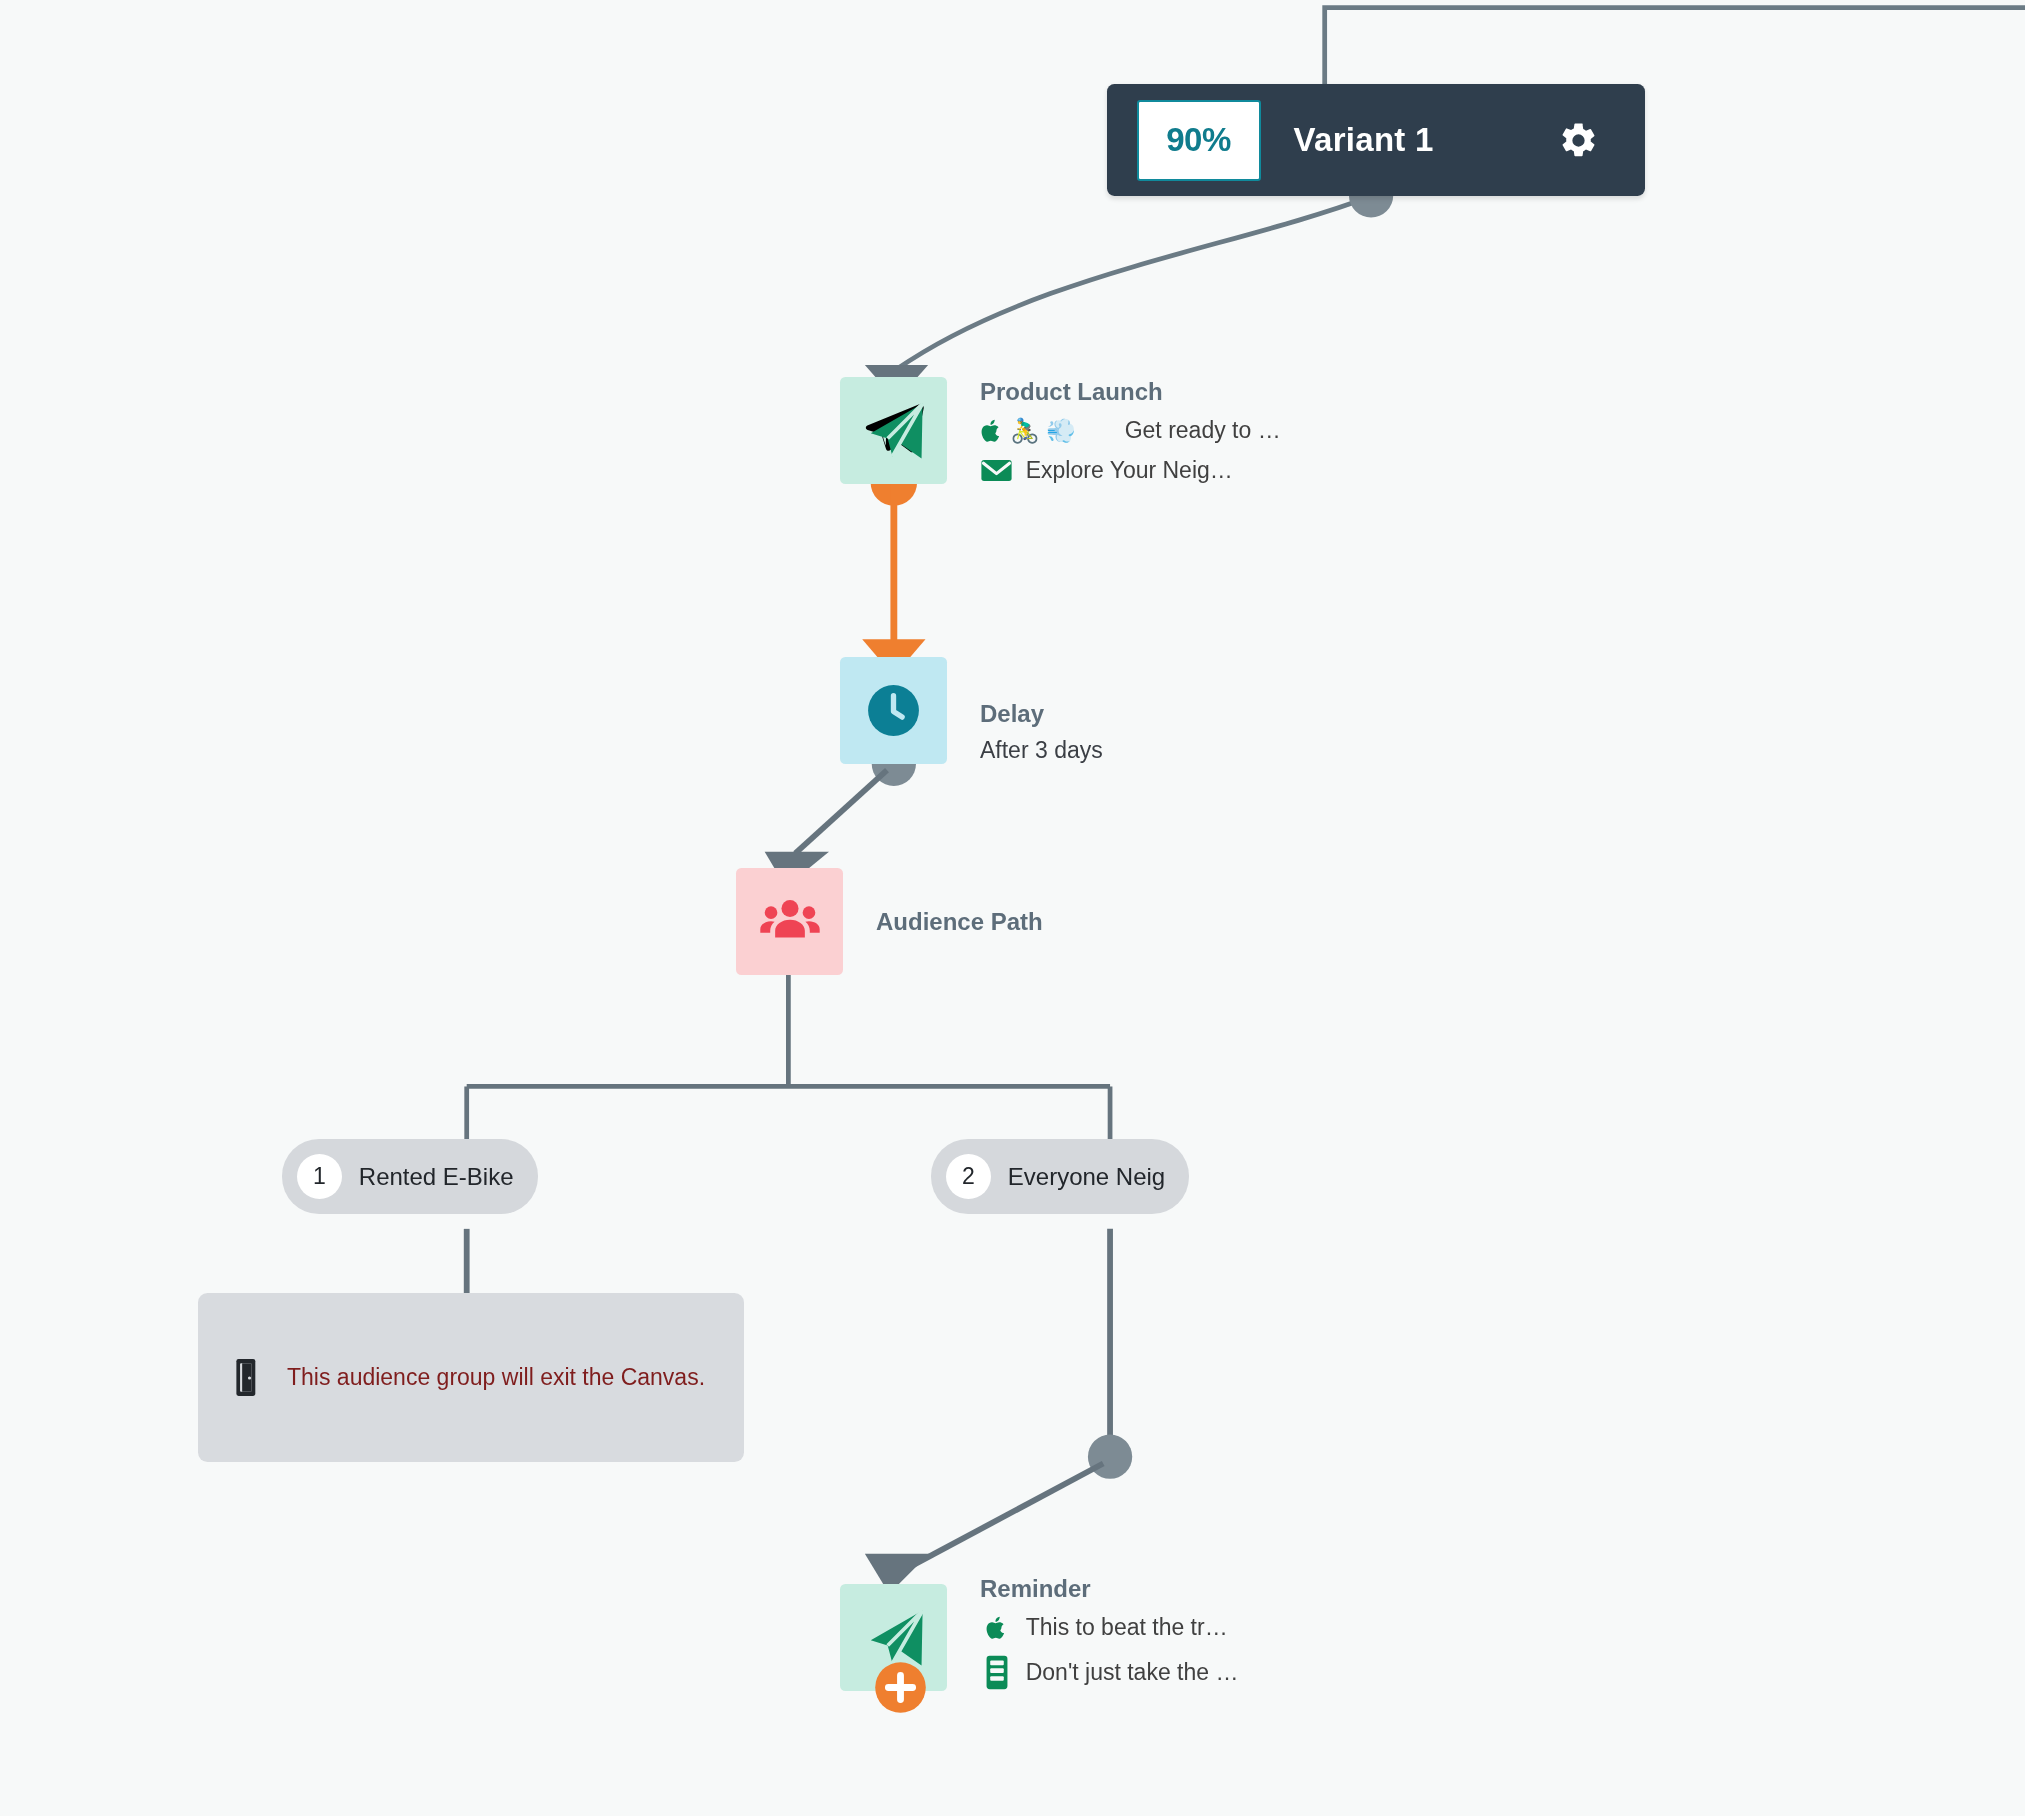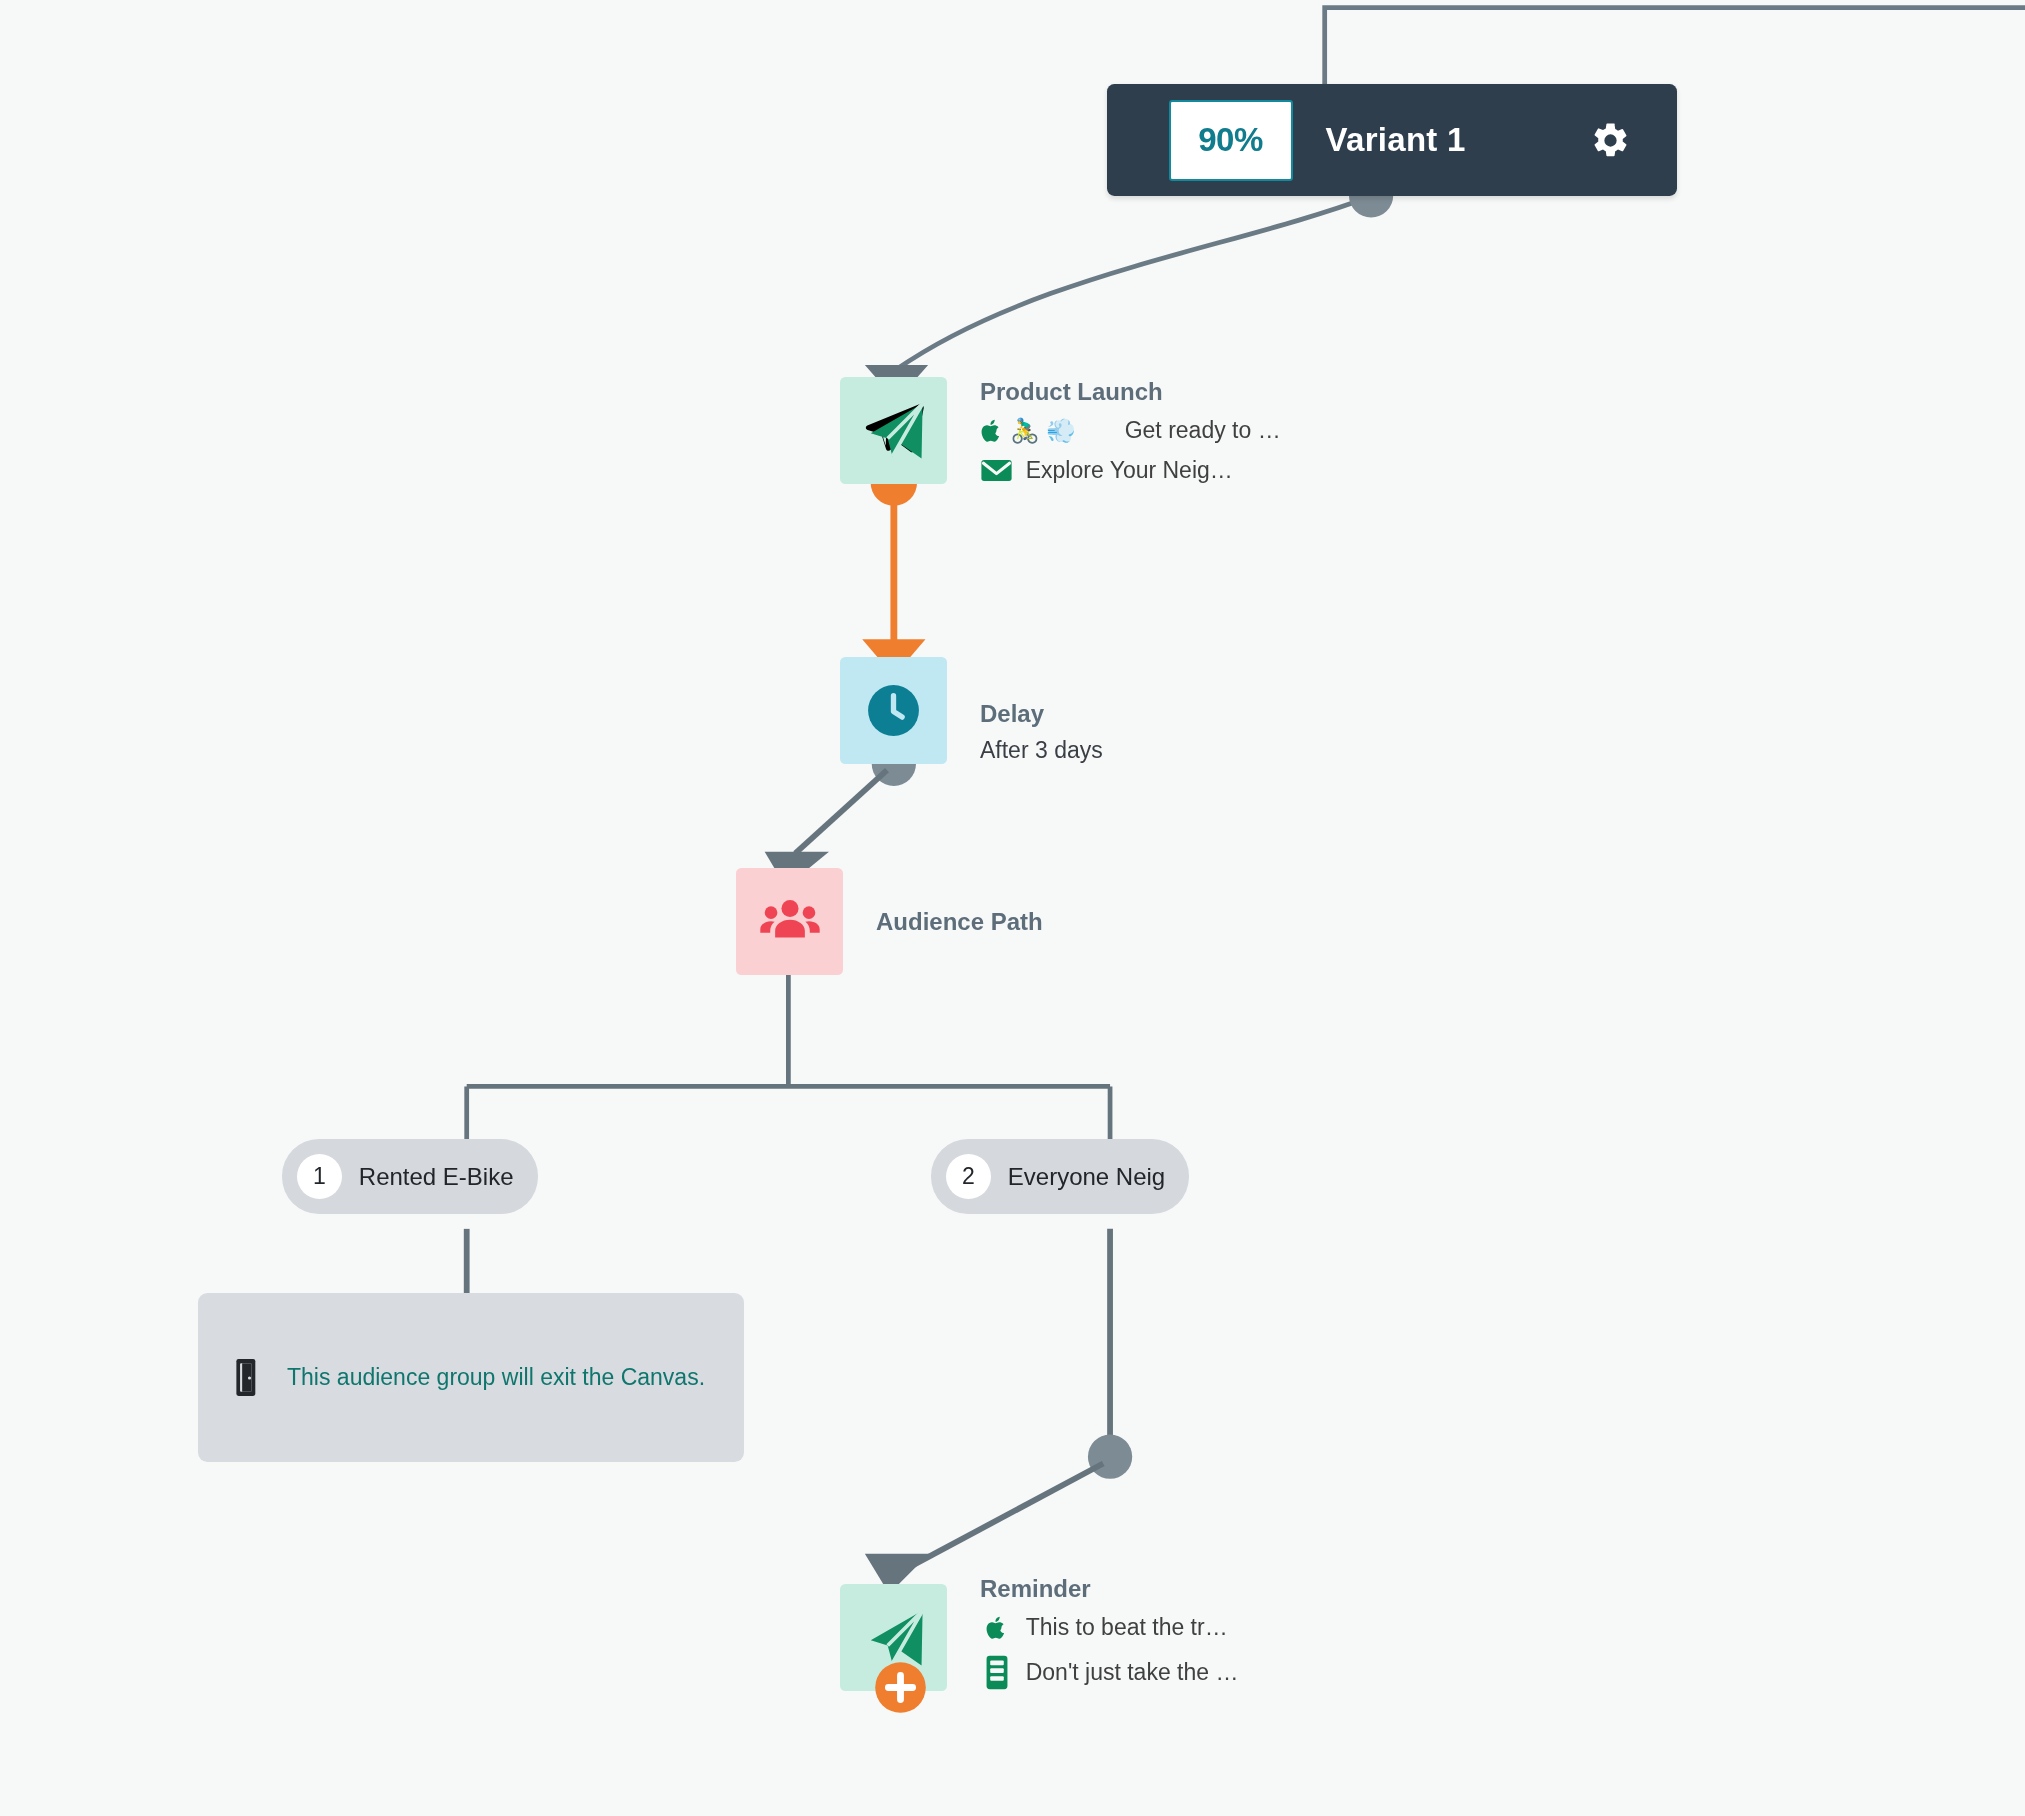--- a/index.html
+++ b/index.html
@@ -15,21 +15,20 @@
 
   
   .variant-bar{
     position:absolute;
     left:1107px;top:84px;
     width:538px;height:112px;
     background:#2f3e4d;
     border-radius:7.4px;
     display:flex;align-items:center;
     box-shadow:0 2.1px 5.3px rgba(0,0,0,.12);
-    padding-left:32px;
   }
   .variant-pct{
     margin-left:29.5px;
     width:120px;height:77px;
     background:#ffffff;
     border:2.6px solid #108a9c;
     border-radius:3.2px;
     display:flex;align-items:center;justify-content:center;
     color:#107c8d;
     font-size:33px;font-weight:bold;
@@ -116,21 +115,21 @@
     background:#d8dbdf;
     border-radius:9.5px;
     display:flex;align-items:center;
   }
   .exit-icon{
     margin-left:33px;width:35px;flex:0 0 35px;
     display:flex;align-items:center;justify-content:center;
   }
   .exit-text{
     margin-left:21px;
-    font-size:23px;color:#0f766e;line-height:1.32;
+    font-size:23px;color:#7f1d1d;line-height:1.32;
     max-width:438px;
   }
 </style>
 </head>
 <body>
 
 <div id="canvas">
 
   <svg class="wires" viewBox="0 0 3840 3445">
 

